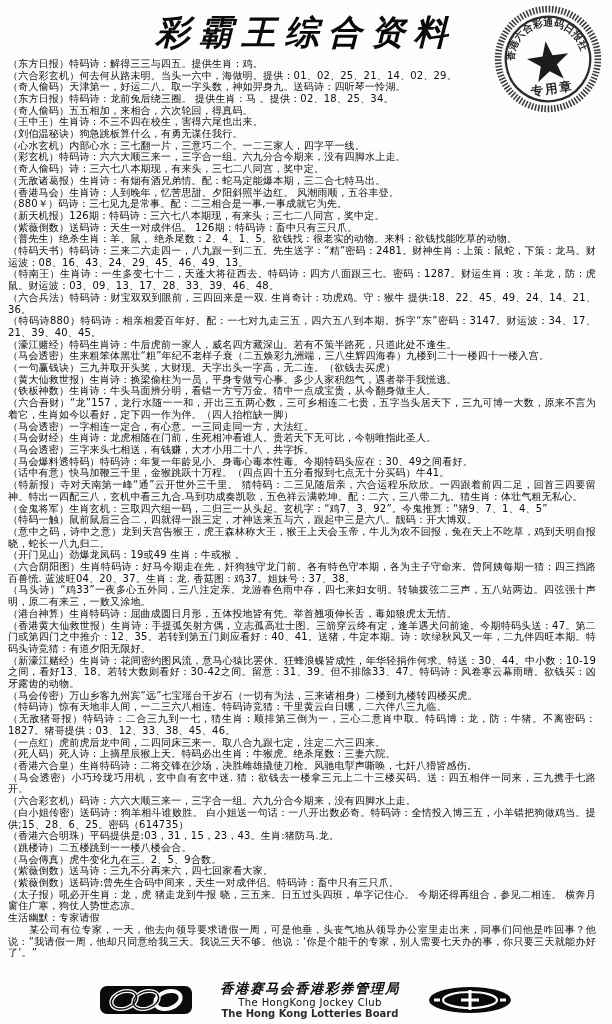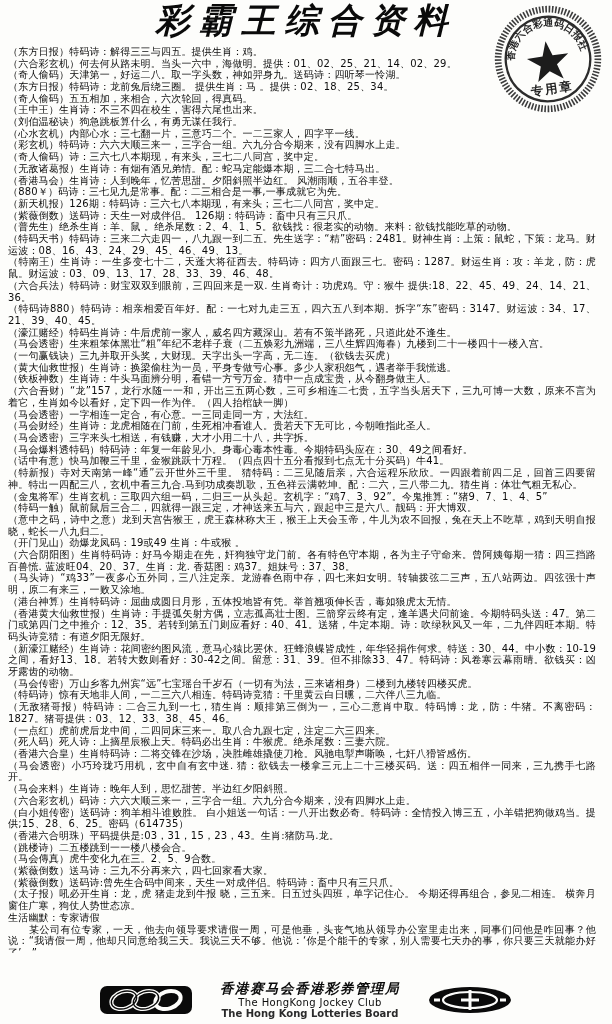--- a/index.html
+++ b/index.html
@@ -3,21 +3,21 @@
 <meta charset="utf-8">
 <style>
   * { margin:0; padding:0; box-sizing:border-box; }
   html,body { width:612px; background:#efefec; }
   .page {
     position:relative; width:612px; height:1024px;
     background:#fdfdfb; color:#0c0c0c; overflow:hidden;
     font-family:"DejaVu Sans","Liberation Sans",sans-serif;
   }
   .title {
-    text-align:center;
+    padding-top:12px; text-align:center;
     font-family:"DejaVu Serif","Liberation Serif",serif;
     font-style:italic; font-weight:bold;
     font-size:34px; letter-spacing:9px; line-height:1.2;
     color:#0a0a0a; white-space:nowrap;
   }
   .content {
     padding:5px 16px 0 8px;
     font-size:10px; line-height:11.7px; font-weight:normal;
     text-align:justify; height:912px; overflow:hidden;
     letter-spacing:0.2px;
@@ -99,21 +99,20 @@
       <p>（港台神算）生肖特码诗：屈曲成圆日月形，五体投地皆有凭。举首翘项伸长舌，毒如狼虎太无情。</p>
       <p>（香港黄大仙救世报）生肖诗：手提弧矢射方偶，立志孤高壮士图。三箭穿云终有定，逢羊遇犬问前途。今期特码头送：47。第二门或第四门之中推介：12、35。若转到第五门则应看好：40、41。送猪，牛定本期。诗：吹绿秋风又一年，二九伴四旺本期。特码头诗竞猜：有道夕阳无限好。</p>
       <p>（新濠江赌经）生肖诗：花间密约图风流，意马心猿比罢休。狂蜂浪蝶皆成性，年华轻捐作何求。特送：30、44。中小数：10-19之间，看好13、18。若转大数则看好：30-42之间。留意：31、39。但不排除33、47。特码诗：风卷寒云幕雨晴。欲钱买：凶牙露齿的动物。</p>
       <p>（马会传密）万山乡客九州宾“远”七宝瑶台千岁石（一切有为法，三来诸相身）二楼到九楼转四楼买虎。</p>
       <p>（特码诗）惊有天地非人间，一二三六八相连。特码诗竞猜：千里黄云白日曛，二六伴八三九临。</p>
       <p>（无敌猪哥报）特码诗：二合三九到一七，猜生肖：顺排第三倒为一，三心二意肖中取。特码博：龙，防：牛猪。不离密码：1827。猪哥提供：03、12、33、38、45、46。</p>
       <p>（一点红）虎前虎后龙中间，二四同床三来一。取八合九跟七定，注定二六三四来。</p>
       <p>（死人码）死人诗：上摘星辰猴上天。特码必出生肖：牛猴虎。绝杀尾数：三妻六院。</p>
       <p>（香港六合皇）生肖特码诗：二将交锋在沙场，决胜雌雄撬使刀枪。风驰电掣声嘶唤，七奸八猾皆感伤。</p>
       <p>（马会透密）小巧玲珑巧用机，玄中自有玄中迷. 猜：欲钱去一楼拿三元上二十三楼买码。送：四五相伴一同来，三九携手七路开。</p>
-      <p>（马会来料）生肖诗：晚年人到，思忆甜苦。半边红夕阳斜照。</p>
       <p>（六合彩玄机）码诗：六六大顺三来一，三字合一组。六九分合今期来，没有四脚水上走。</p>
       <p>（白小姐传密）送码诗：狗羊相斗谁败胜。 白小姐送一句话：一八开出数必奇。特码诗：全情投入博三五，小羊错把狗做鸡当。提供;15、28、6、25。密码（614735）</p>
       <p>（香港六合明珠）平码提供是:03，31，15，23，43。生肖:猪防马.龙。</p>
       <p>（跳楼诗）二五楼跳到一一楼八楼会合。</p>
       <p>（马会傳真）虎牛变化九在三。2、5、9合数。</p>
       <p>（紫薇倒数）送马诗：三九不分再来六，四七回家看大家。</p>
       <p>（紫薇倒数）送码诗:曾先生合码中间来，天生一对成伴侣。特码诗：畜中只有三只爪。</p>
       <p>（太子报）吼必开生肖：龙，虎 猪走龙到牛报 晓，三五来。日五过头四班，单字记住心。 今期还得再组合，参见二相连。 横奔月窗住广寒，狗仗人势世态凉。</p>
       <p>生活幽默：专家请假</p>
       <p>　　某公司有位专家，一天，他去向领导要求请假一周，可是他垂，头丧气地从领导办公室里走出来，同事们问他是咋回事？他说：“我请假一周，他却只同意给我三天。我说三天不够。他说：‘你是个能干的专家，别人需要七天办的事，你只要三天就能办好了’。”</p>

